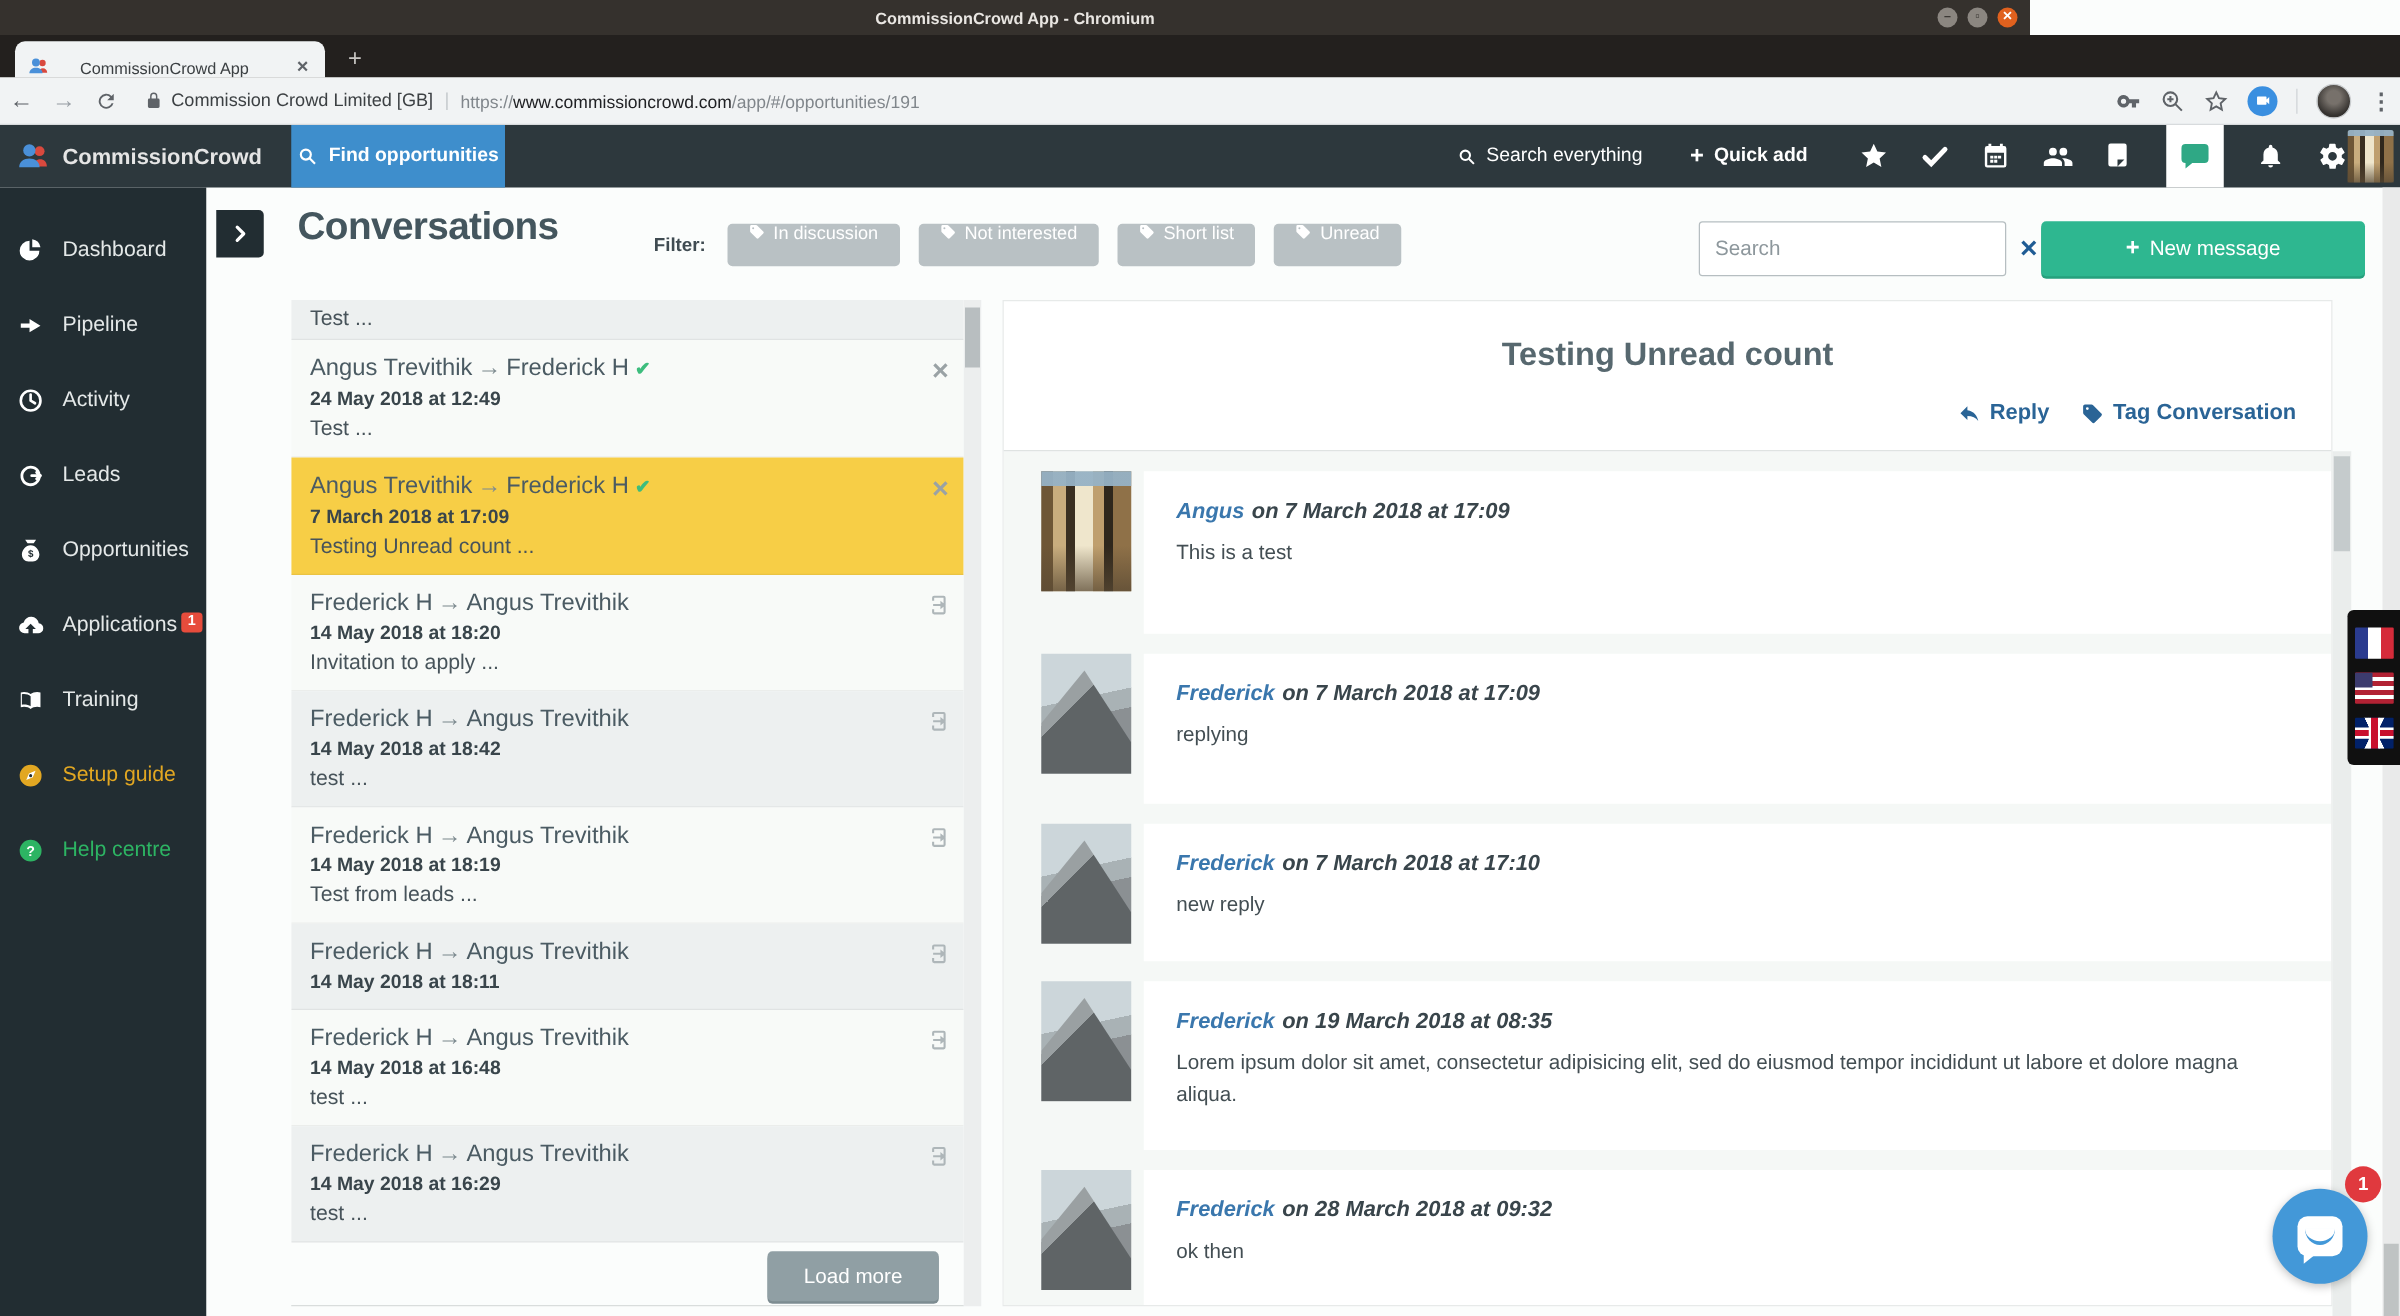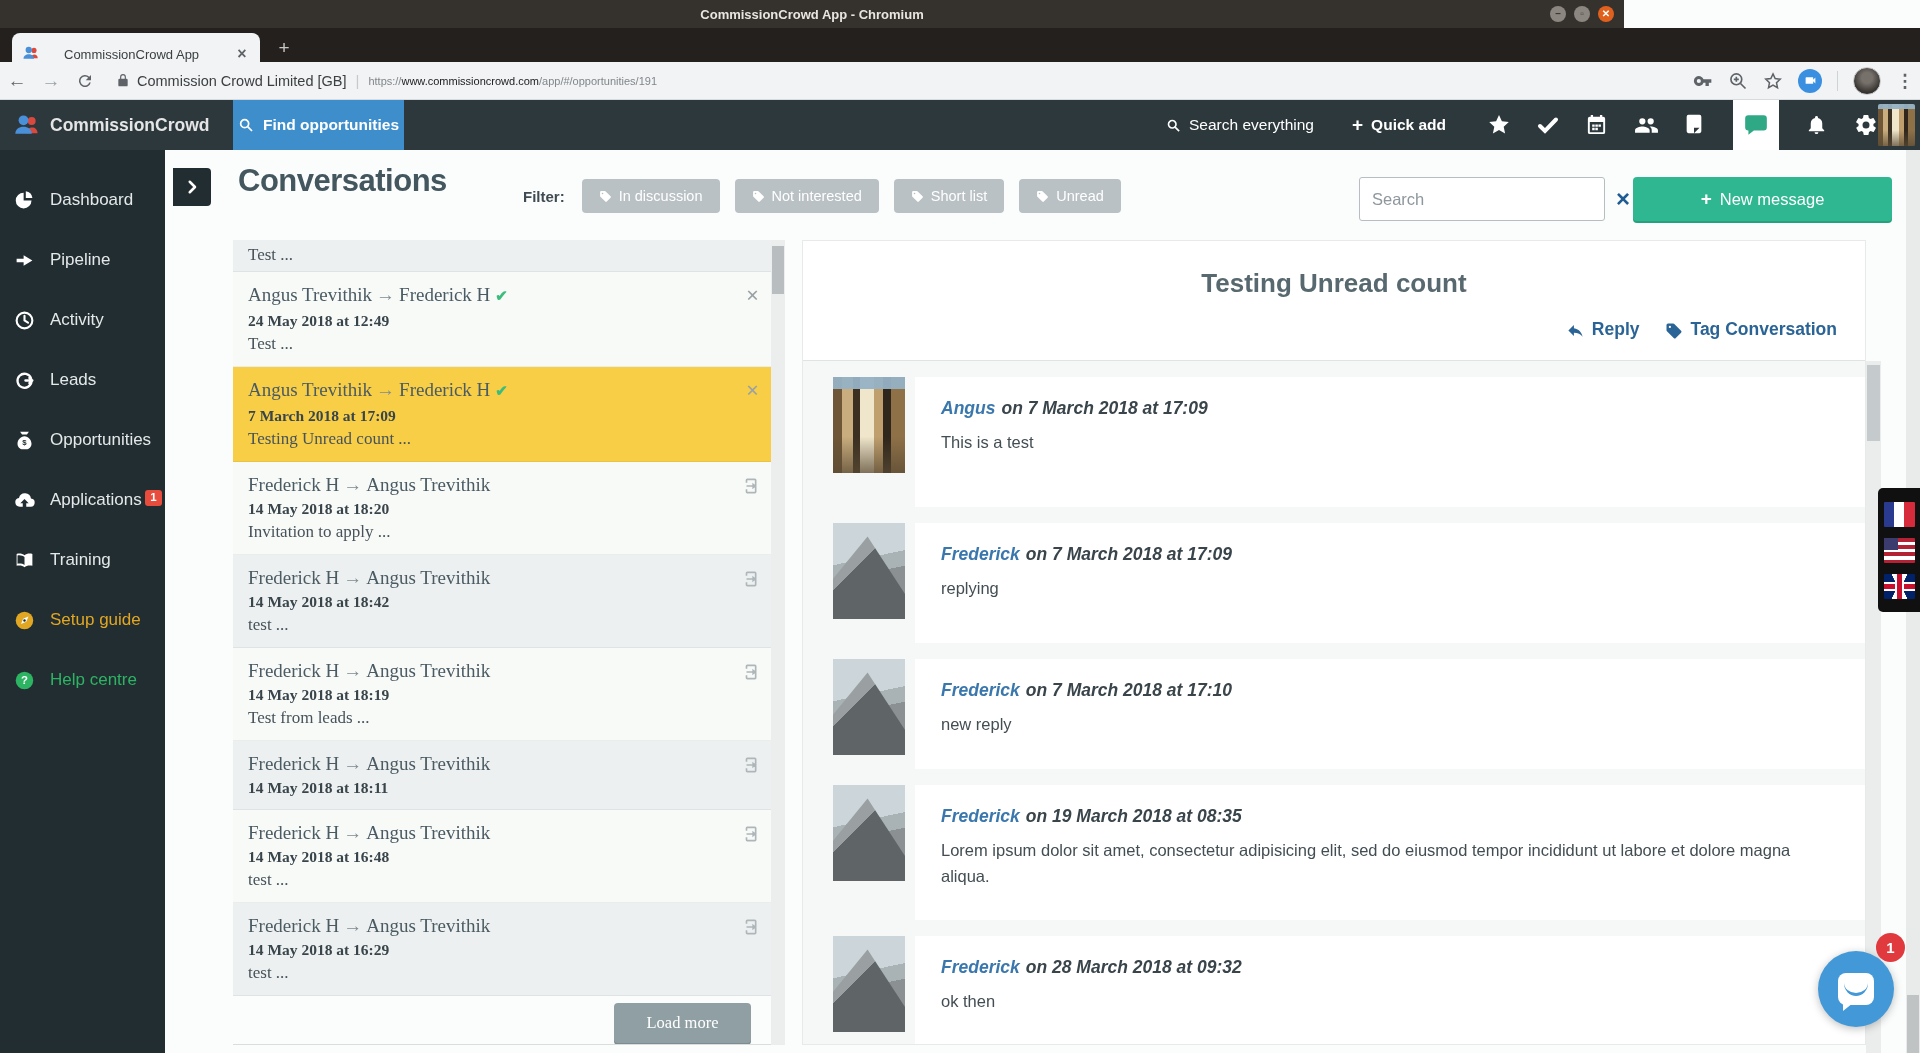--- a/index.html
+++ b/index.html
@@ -22,21 +22,21 @@
   .tab-close { color:#5f6368; font-size:16px; font-weight:700; line-height:16px; width:16px; text-align:center; border-radius:50%; }
   .newtab { position:absolute; left:272px; top:10px; width:24px; height:22px; color:#c8c6c3; font-size:19px; line-height:20px; text-align:center; }
 
   
   .toolbar { position:absolute; left:0; top:62px; width:1920px; height:38px; background:#f1f3f4; border-bottom:1px solid #d8dbdd; display:flex; align-items:center; }
   .navbtn { font-size:19px; color:#5f6368; width:34px; text-align:center; }
   .navbtn.disabled { color:#9aa0a6; }
   .lock-wrap { margin-left:14px; display:flex; align-items:center; gap:7px; }
   .sec-label { font-size:14.5px; color:#3c4043; }
   .url-sep { color:#c6cacd; font-size:15px; margin:0 9px; }
-  .url { font-size:11px; color:#80868b; white-space:nowrap; }
+  .url { font-size:14px; color:#80868b; white-space:nowrap; }
   .url b { color:#202124; font-weight:400; }
   .toolbar-right { margin-left:auto; display:flex; align-items:center; gap:15px; padding-right:8px; }
   .video-badge { width:24px; height:24px; border-radius:50%; background:#3a8fe0; display:flex; align-items:center; justify-content:center; }
   .tb-sep { width:1px; height:20px; background:#d0d3d6; }
   .profile-avatar { width:28px; height:28px; border-radius:50%; background:radial-gradient(circle at 50% 38%, #77716b 26%, #35322f 70%); border:1px solid #c9ccce; }
   .dots { color:#5f6368; font-size:18px; font-weight:700; width:16px; text-align:center; }
 
   
   .appheader { position:absolute; left:0; top:100px; width:1920px; height:50px; background:#2d383d; }
   .brand { position:absolute; left:12px; top:0; height:50px; display:flex; align-items:center; gap:8px; color:#e5e5e5; font-size:17.5px; font-weight:700; }
@@ -65,29 +65,29 @@
   .side-item .lbl { position:relative; }
   .side-item.setup { color:#e2a722; }
   .side-item.help { color:#2db463; }
   .side-badge { position:absolute; top:-10px; right:-16px; background:#e74c3c; color:#fff; font-size:11.5px; font-weight:700; border-radius:3px; padding:2px 5px; line-height:1; }
   .collapse-tab { position:absolute; left:173px; top:168px; width:38px; height:38px; background:#222d32; border-radius:0 4px 4px 0; display:flex; align-items:center; justify-content:center; }
 
   
   .page-title { position:absolute; left:238px; top:163px; font-size:31px; font-weight:700; color:#44565e; letter-spacing:-.5px; }
   .filter-row { position:absolute; left:523px; top:177px; height:38px; display:flex; align-items:center; gap:15px; }
   .filter-label { font-size:15px; font-weight:700; color:#3f4b51; margin-right:2px; }
-  .pill { height:34px; border-radius:4px; background:#b9c1c4; color:#fff; font-size:14.5px; display:flex; align-items:center; gap:7px; padding:0 17px; }
+  .pill { height:34px; border-radius:4px; background:#b9c1c4; color:#fff; font-size:14.5px; display:flex; align-items:flex-start; gap:7px; padding:0 17px; }
   .search-wrap { position:absolute; left:1359px; top:177px; width:246px; height:44px; background:#fff; border:1px solid #b6bec1; border-radius:3px; display:flex; align-items:center; }
   .search-input { flex:1; border:none; outline:none; background:transparent; font-size:16.5px; color:#8b5cf6; padding:0 12px; font-family:inherit; }
   .search-input::placeholder { color:#8d979c; }
   .search-clear { color:#1f5c94; font-size:24px; font-weight:900; padding:0 12px; line-height:1; }
   .newmsg-btn { position:absolute; left:1633px; top:177px; width:259px; height:44px; background:#2eb790; border:none; border-radius:4px; box-shadow:0 2px 0 #26a07d; color:#fff; font-size:16.5px; display:flex; align-items:center; justify-content:center; gap:8px; font-family:inherit; }
 
   
-  .conv-list { position:absolute; left:233px; top:240px; width:538px; height:805px; background:#fbfdfc; overflow:hidden; border-bottom:1px solid #d9dddc;font-family:Liberation Serif, serif; }
+  .conv-list { position:absolute; left:233px; top:240px; width:538px; height:805px; background:#fbfdfc; overflow:hidden; border-bottom:1px solid #d9dddc; }
   .crow { position:relative; padding:10px 36px 10px 15px; background:#f8faf8; border-bottom:1px solid rgba(0,0,0,.05); }
   .crow.alt { background:#edf0f0; }
   .crow.selected { background:#f7ce46; }
   .crow-name { font-size:19px; color:#4b5b63; line-height:25px; }
   .crow-name .arr { color:#7e8b90; padding:0 4px; }
   .crow-name .vcheck { color:#3dbd7d; font-size:15px; font-weight:700; margin-left:5px; }
   .crow-date { font-size:15.5px; font-weight:700; color:#39454b; line-height:23px; }
   .crow-prev { font-size:17px; color:#47525-7; color:#47535a; line-height:24px; }
   .crow-action { position:absolute; right:12px; top:14px; }
   .xicon { color:#9aa2a5; font-size:23px; font-weight:700; line-height:20px; }

